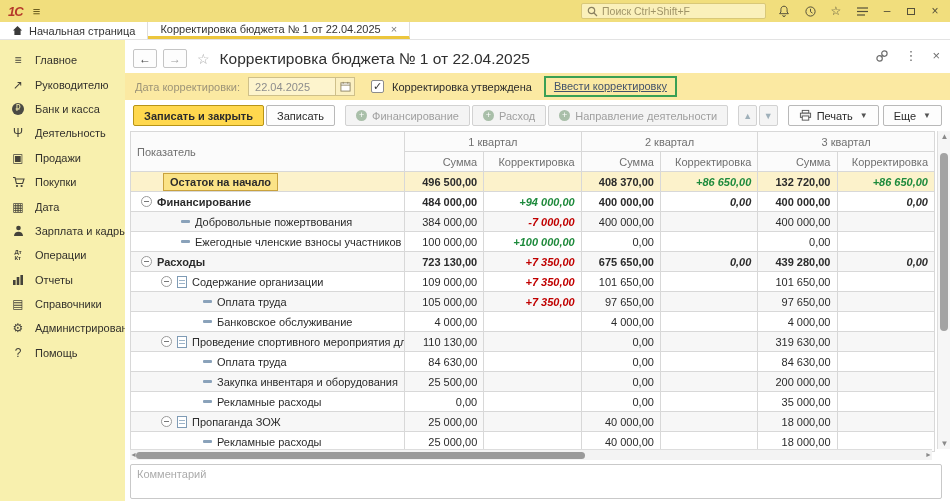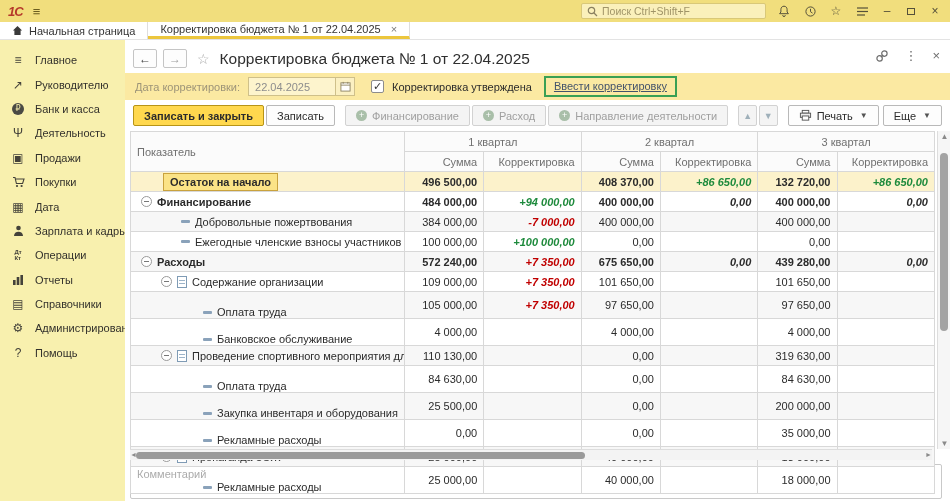--- a/index.html
+++ b/index.html
@@ -94,21 +94,21 @@
   .grid tr.alt td { background:#f7f7f7; }
   .grid tr.highlight td { background:#fcf2cb; }
   .ind-wrap { display:flex; align-items:center; gap:5px; }
   .chip { background:#fbe386; border:1px solid #c9a23d; padding:0 6px; font-weight:bold; line-height:16px; }
   .toggle { width:11px; height:11px; border:1px solid #9a9a9a; border-radius:50%; position:relative; flex-shrink:0; background:#fff; }
   .toggle::after { content:""; position:absolute; left:2px; right:2px; top:4px; height:1px; background:#777; }
   .docico { width:10px; height:12px; border:1px solid #7f9bb5; background:#fff; position:relative; flex-shrink:0; }
   .docico::after { content:""; position:absolute; left:1px; right:1px; top:3px; height:1px; background:#9db4c9; box-shadow:0 3px 0 #9db4c9; }
   .dash { width:9px; height:3px; background:#8aa2ba; border-radius:1px; flex-shrink:0; }
   .ind1 { padding-left:26px; } .g1 { padding-left:4px; } .l2 { padding-left:44px; }
-  .g2 { padding-left:24px; } .l3 { padding-left:66px;margin-top:14px; }
+  .g2 { padding-left:24px; } .l3 { padding-left:66px; }
 
   
   .vscroll { position:absolute; top:0; right:0; width:13px; height:318px; background:#f6f6f6; border-left:1px solid #ddd; }
   .vthumb { position:absolute; top:22px; left:2px; width:8px; height:178px; background:#a3a3a3; border-radius:4px; }
   .varr { position:absolute; left:0; width:13px; text-align:center; font-size:8px; color:#8a8a8a; }
   .hscroll { position:absolute; left:5px; right:18px; top:318px; height:11px; background:#f3f3f3; border-top:1px solid #ddd; }
   .hthumb { position:absolute; left:6px; top:2px; width:56%; height:7px; background:#9a9a9a; border-radius:4px; }
   .harr { position:absolute; top:1px; font-size:7px; color:#8a8a8a; }
 
   
@@ -422,21 +422,21 @@
               <td class="num sum ">0,00</td>
               <td class="num korr "></td>
             </tr>
             <tr class="bold alt ">
               <td>
                 <div class="ind-wrap g1">
                   <span class="toggle"></span>
                   <span style="font-weight: bold;">Расходы</span>
                 </div>
               </td>
-              <td class="num sum ">572 240,00</td>
+              <td class="num sum ">723 130,00</td>
               <td class="num korr red">+7 350,00</td>
               <td class="num sum ">675 650,00</td>
               <td class="num korr ">0,00</td>
               <td class="num sum ">439 280,00</td>
               <td class="num korr ">0,00</td>
             </tr>
             <tr class="">
               <td>
                 <div class="ind-wrap g2">
                   <span class="toggle"></span>

